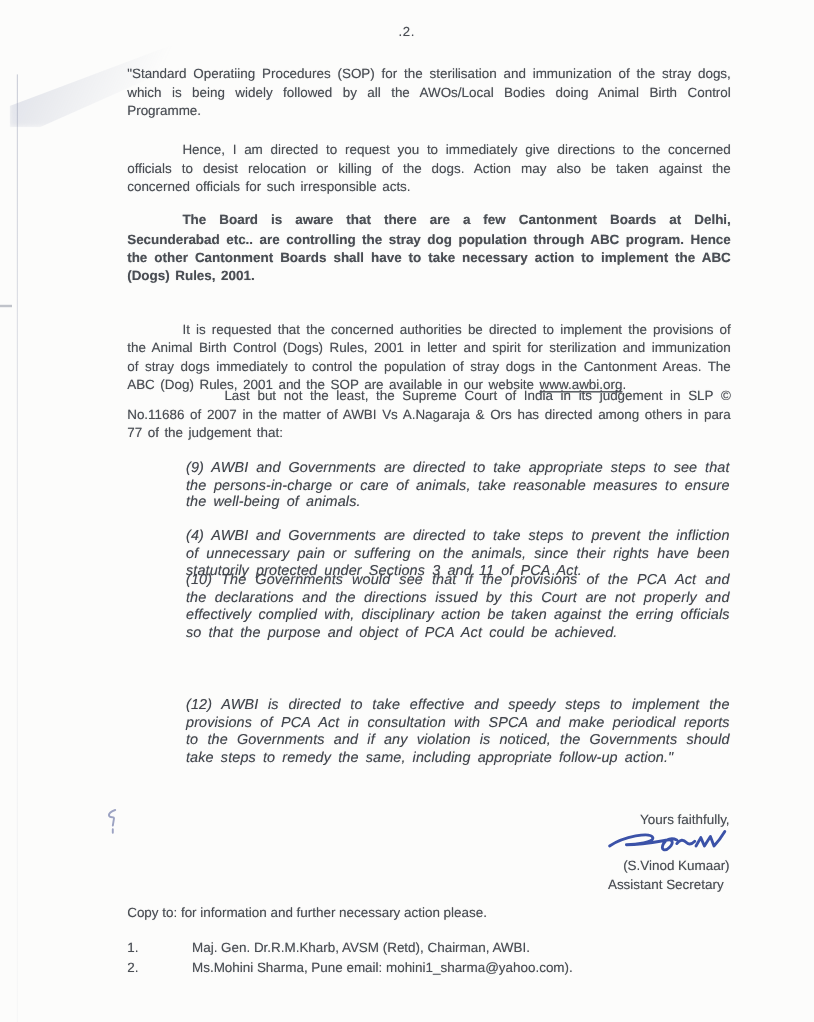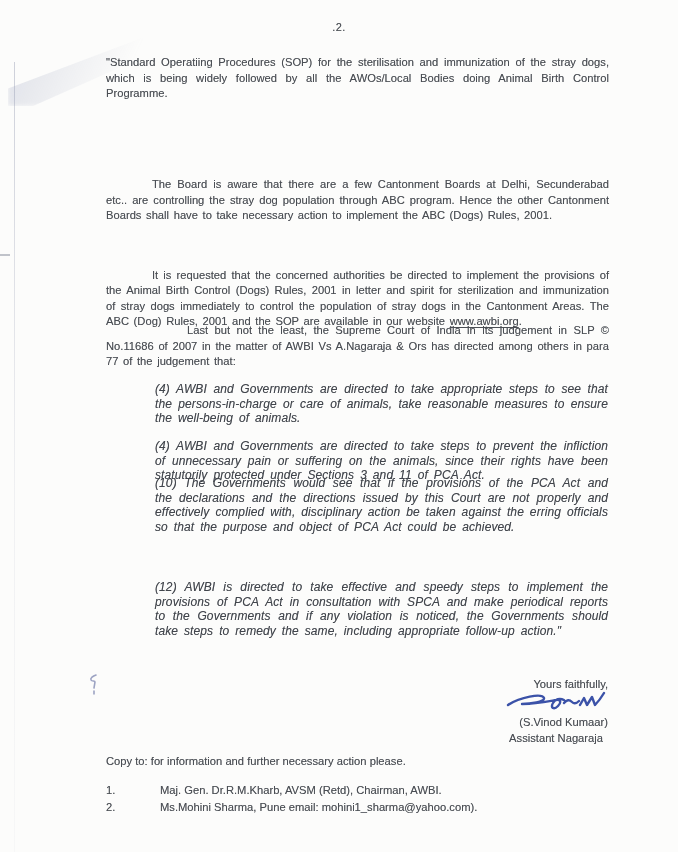--- a/index.html
+++ b/index.html
@@ -55,21 +55,21 @@
     font-size: 11.2px;
     line-height: 15.4px;
     text-align: justify;
     word-spacing: 1.5px;
   }
   .indent-sm { text-indent: 46px; }
   .indent-lg { text-indent: 81px; }
 
   .p1 { top: 44px; }
   .p2 { top: 107px; }
-  .p3 { top: 166px; }
+  .p3 { top: 166px; font-weight: bold; }
   .p4 { top: 236px; margin-top: 32px; }
   .p5 { top: 312px; }
 
   .web-link { text-decoration: underline; text-underline-offset: 2px; }
 
   .quote {
     position: absolute;
     left: 155px;
     width: 453px;
     font-style: italic;
@@ -134,44 +134,45 @@
 
 <div class="page">
 
   <div class="scan-smudge"></div>
   <div class="scan-fold-line"></div>
   <div class="scan-dash"></div>
 
   <div class="page-number soft">.2.</div>
 
   <p class="para p1 soft">"Standard Operatiing Procedures (SOP) for the sterilisation and immunization of the stray dogs, which is being widely followed by all the AWOs/Local Bodies doing Animal Birth Control Programme.</p>
+  <p class="para p2 soft indent-sm">Hence, I am directed to request you to immediately give directions to the concerned officials to desist relocation or killing of the dogs. Action may also be taken against the concerned officials for such irresponsible acts.</p>
   <p class="para p3 soft indent-sm">The Board is aware that there are a few Cantonment Boards at Delhi, Secunderabad etc.. are controlling the stray dog population through ABC program. Hence the other Cantonment Boards shall have to take necessary action to implement the ABC (Dogs) Rules, 2001.</p>
   <p class="para p4 soft indent-sm"><span>It is requested that the concerned authorities be directed to implement the provisions of the Animal Birth Control (Dogs) Rules, 2001 in letter and spirit for sterilization and immunization of stray dogs immediately to control the population of stray dogs in the Cantonment Areas. The ABC (Dog) Rules, 2001 and the SOP are available in our website </span><span class="web-link">www.awbi.org</span><span>.</span></p>
   <p class="para p5 soft indent-lg">Last but not the least, the Supreme Court of India in its judgement in SLP © No.11686 of 2007 in the matter of AWBI Vs A.Nagaraja &amp; Ors has directed among others in para 77 of the judgement that:</p>
 
-  <p class="quote q0 soft">(4) AWBI and Governments are directed to take appropriate steps to see that the persons-in-charge or care of animals, take reasonable measures to ensure the well-being of animals.</p>
+  <p class="quote q0 soft">(9) AWBI and Governments are directed to take appropriate steps to see that the persons-in-charge or care of animals, take reasonable measures to ensure the well-being of animals.</p>
   <p class="quote q1 soft">(4) AWBI and Governments are directed to take steps to prevent the infliction of unnecessary pain or suffering on the animals, since their rights have been statutorily protected under Sections 3 and 11 of PCA Act.</p>
   <p class="quote q2 soft">(10) The Governments would see that if the provisions of the PCA Act and the declarations and the directions issued by this Court are not properly and effectively complied with, disciplinary action be taken against the erring officials so that the purpose and object of PCA Act could be achieved.</p>
   <p class="quote q3 soft">(12) AWBI is directed to take effective and speedy steps to implement the provisions of PCA Act in consultation with SPCA and make periodical reports to the Governments and if any violation is noticed, the Governments should take steps to remedy the same, including appropriate follow-up action."</p>
 
 
   <svg class="pen-mark" viewBox="0 0 18 26" fill="none">
     <path d="M12 3 C 9 4, 6 6, 7 8 C 8 10, 11 8, 11 10 L 10 16 M 10 19 L 10 22" stroke="#6a74a5" stroke-width="1.6" stroke-linecap="round"></path>
   </svg>
 
   <div class="signature-block">
     <div class="soft">Yours faithfully,</div>
     <svg class="signature-scribble" viewBox="0 0 104 30" fill="none" style="color: rgb(59, 82, 168);">
       <path d="M4 16 C 16 8, 38 4, 40 9 C 41 13, 26 15, 18 15 C 32 15, 46 12, 52 11
                C 56 10, 58 13, 54 17 C 50 21, 46 19, 49 14 C 51 10, 56 9, 60 11
                M60 14 q 4 -5 8 -1 q 3 3 7 -1
                M76 16 l 4 -7 l 3 7 l 5 -8 l 3 8 c 3 -3 6 -7 9 -12" stroke="currentColor" stroke-width="2.4" stroke-linecap="round" stroke-linejoin="round"></path>
     </svg>
     <div class="signatory-name soft">(S.Vinod Kumaar)</div>
-    <div class="signatory-title soft">Assistant Nagaraja</div>
+    <div class="signatory-title soft">Assistant Secretary</div>
   </div>
 
   <div class="copy-to-label soft">Copy to: for information and further necessary action please.</div>
   <div class="copy-list">
     <div class="copy-row">
       <span class="copy-num soft">1.</span>
       <span class="soft">Maj. Gen. Dr.R.M.Kharb, AVSM (Retd), Chairman, AWBI.</span>
     </div>
     <div class="copy-row">
       <span class="copy-num soft">2.</span>

